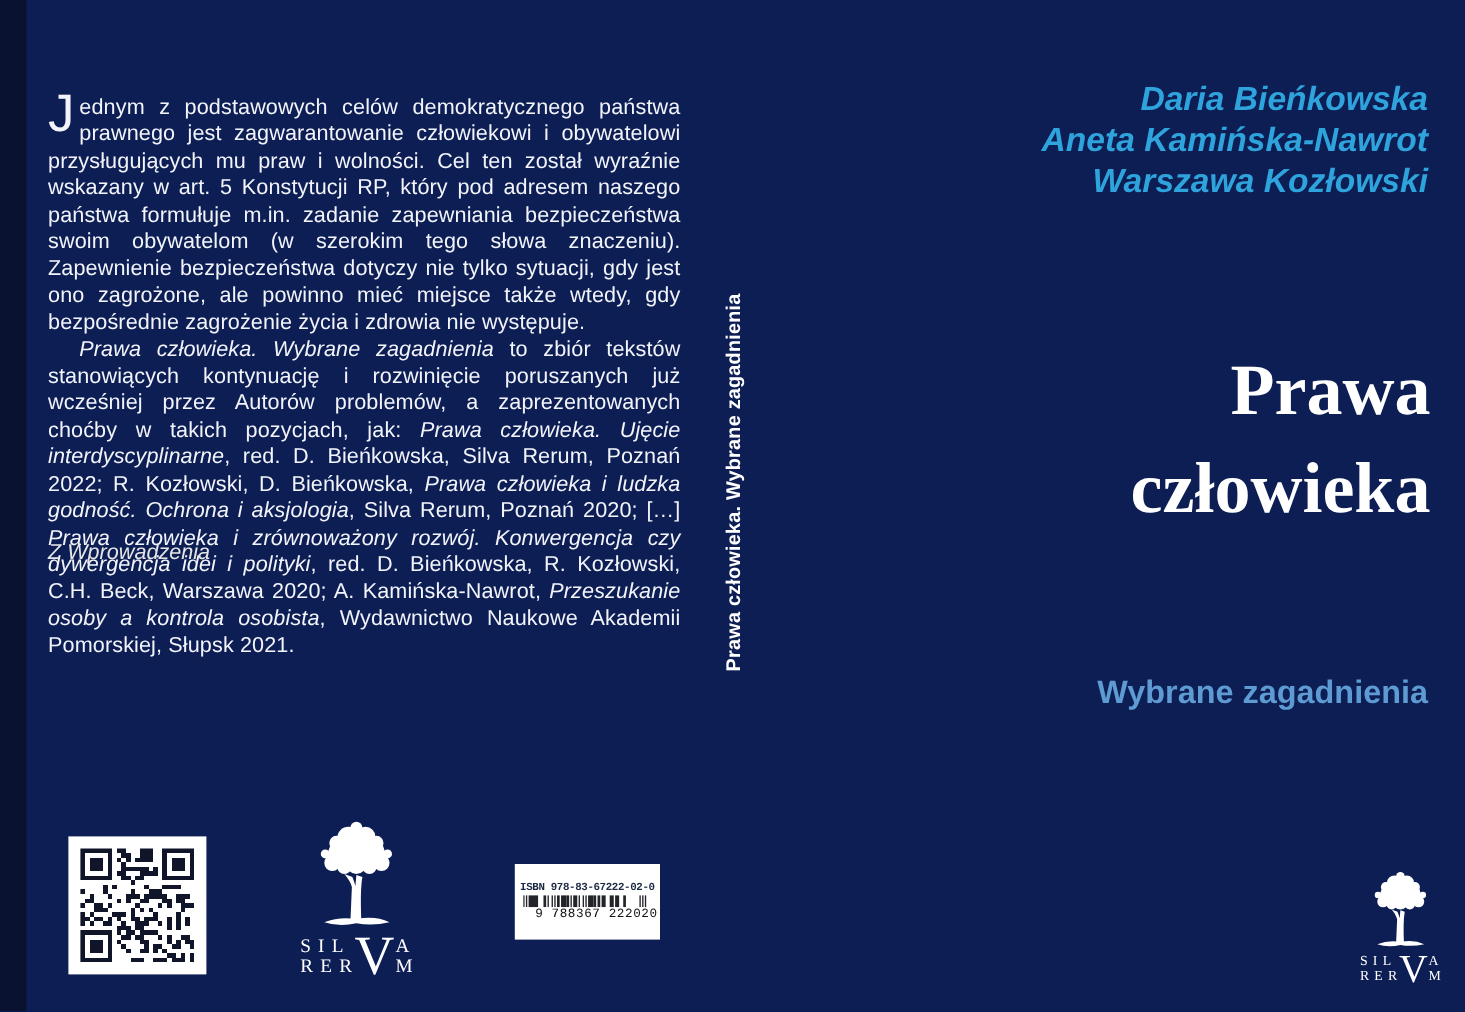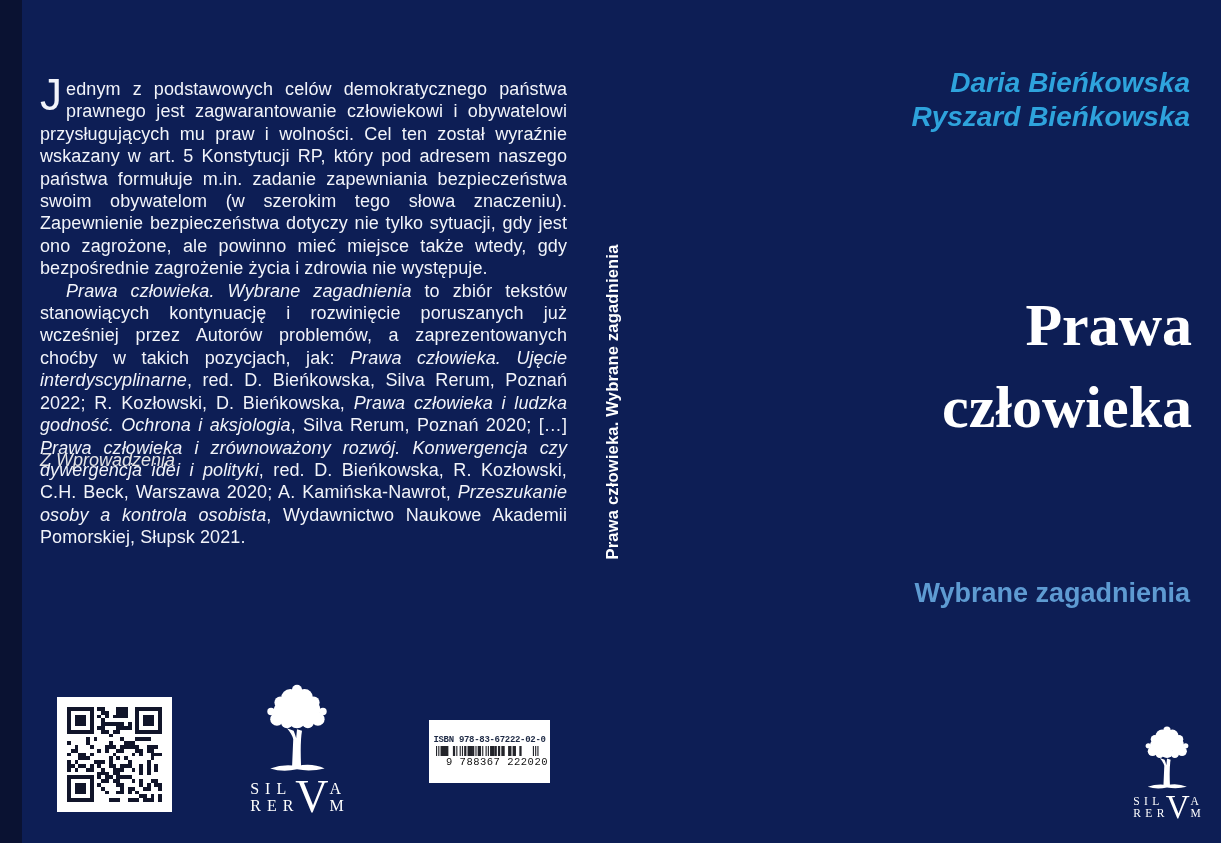--- a/index.html
+++ b/index.html
@@ -21,21 +21,21 @@
               transform:rotate(-90deg);font-size:16.5px;font-weight:bold;color:#fff;
               letter-spacing:.2px;white-space:nowrap;}
 
   
   .authors{position:absolute;right:31px;top:66px;text-align:right;
            font-size:28px;line-height:34px;font-weight:bold;font-style:italic;color:#2ea3dc;margin-left:12px;}
   .book-title{position:absolute;right:29px;top:284px;text-align:right;
               font-family:"Liberation Serif",serif;font-weight:bold;font-size:60px;
               line-height:82px;color:#fff;}
   .subtitle{position:absolute;right:31px;top:562px;text-align:right;
-            font-size:27px;font-weight:bold;color:#5e9bd2;margin-top:16px;}
+            font-size:27px;font-weight:bold;color:#5e9bd2;}
 
   
   .qr-box{position:absolute;left:57px;top:697px;width:115px;height:115px;background:#fff;
           display:flex;align-items:center;justify-content:center;}
 
   
   .logo{position:absolute;display:flex;flex-direction:column;align-items:center;color:#fff;}
   .logo-back{left:242px;top:684px;width:110px;}
   .logo-front{left:1122px;top:726px;width:90px;transform:scale(.72);transform-origin:top center;}
   .logo-word{display:flex;align-items:center;justify-content:center;
@@ -322,21 +322,22 @@
         <rect x="88" y="0" width="1" height="32" fill="#23242a"></rect>
         <rect x="90" y="0" width="1" height="32" fill="#23242a"></rect>
       </svg>
     <div class="barcode-digits">9 788367 222020</div>
   </div>
 
   <div class="spine-text">Prawa człowieka. Wybrane zagadnienia</div>
 
   <div class="authors">
     <div>Daria Bieńkowska</div>
-    <div>Ryszard Bieńkowska</div>
+    <div>Aneta Kamińska-Nawrot</div>
+    <div>Warszawa Kozłowski</div>
   </div>
 
   <div class="book-title">
     <div>Prawa</div>
     <div>człowieka</div>
   </div>
 
   <div class="subtitle">Wybrane zagadnienia</div>
 
   <div class="logo logo-front">

